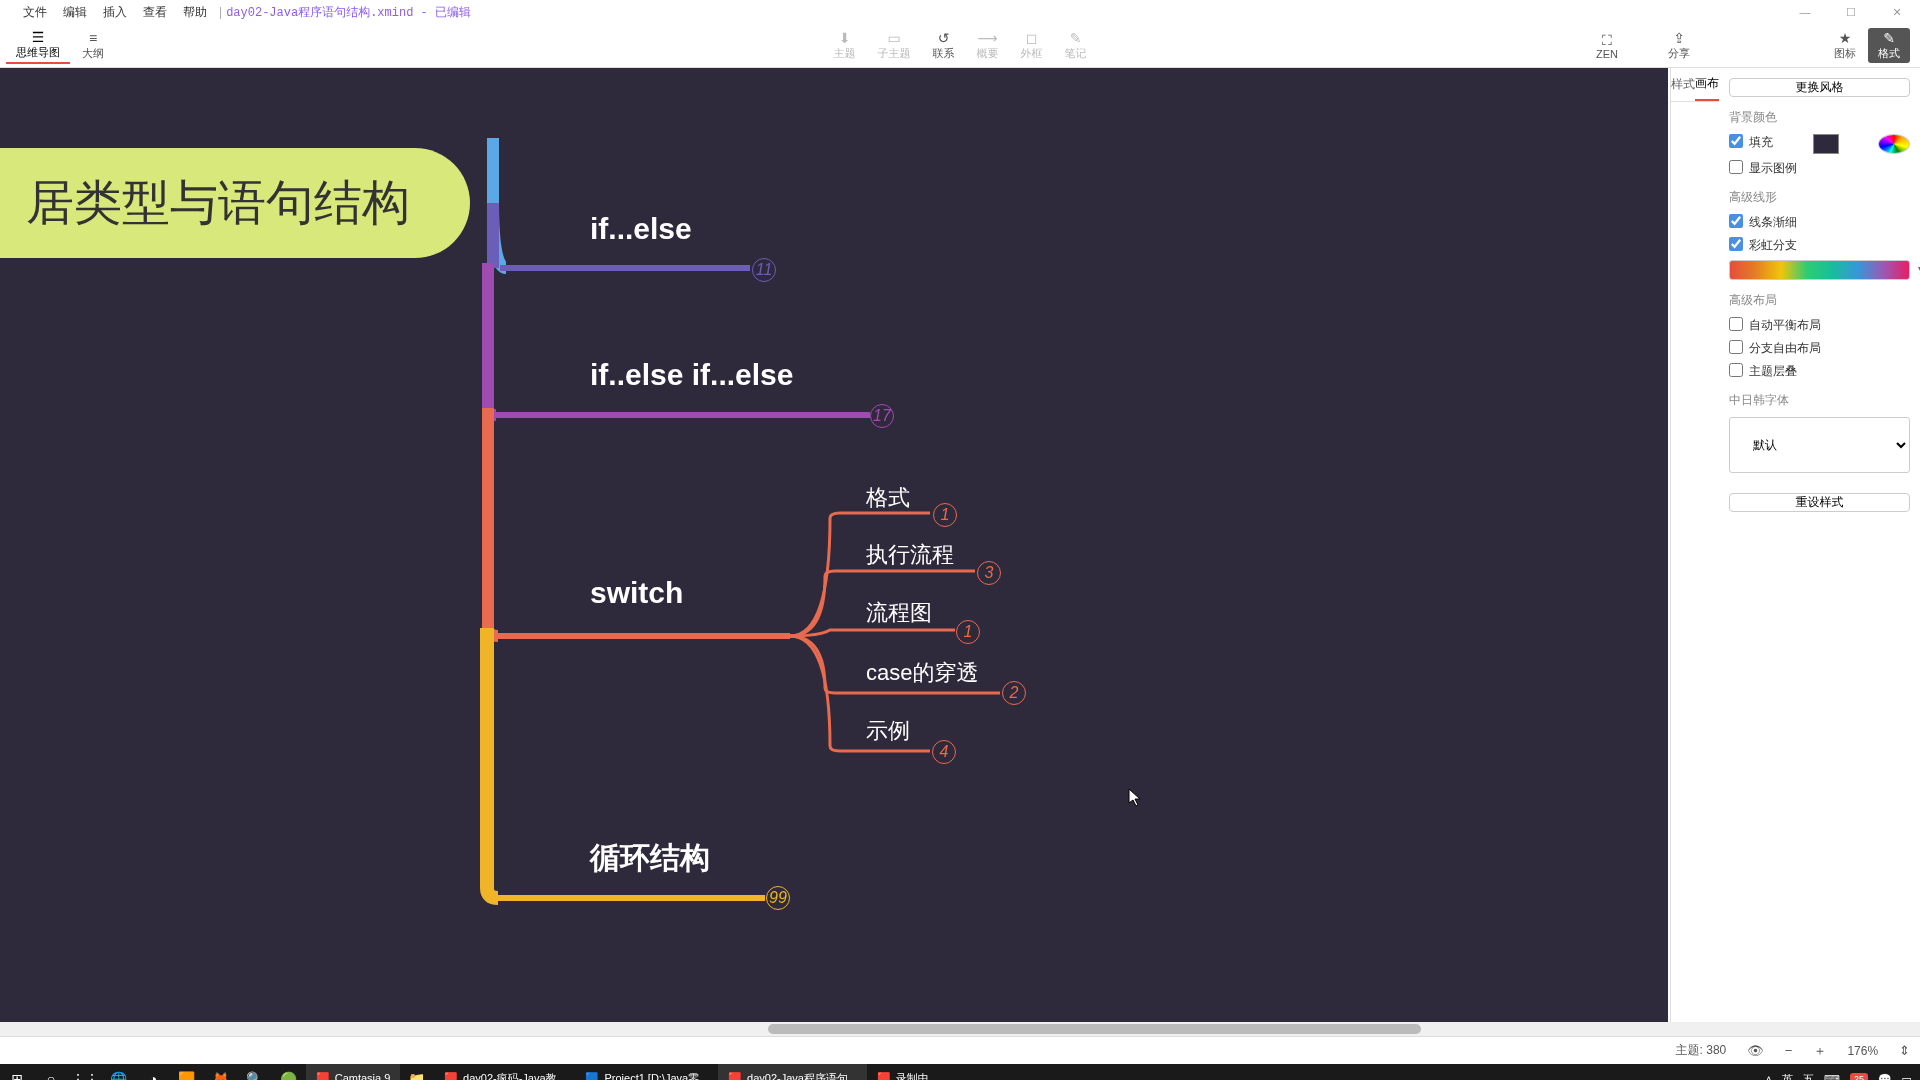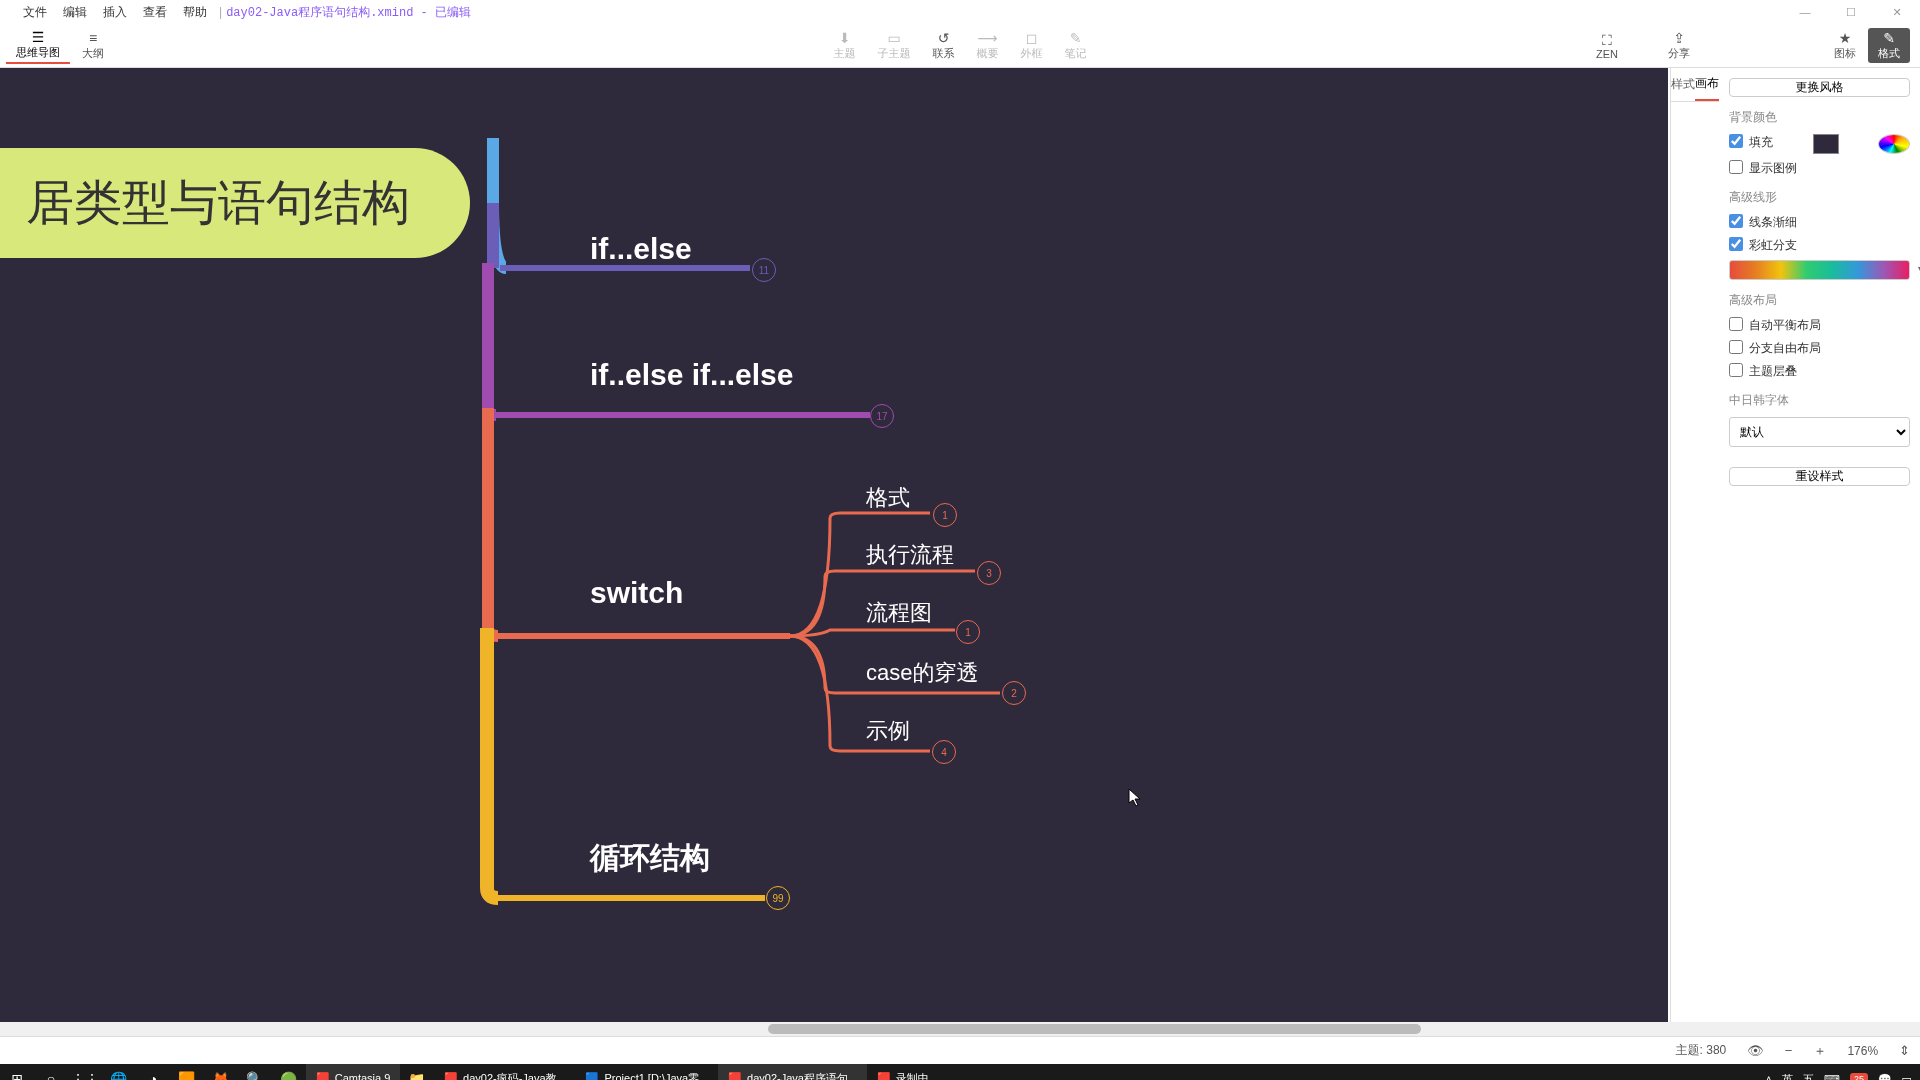--- a/index.html
+++ b/index.html
@@ -31,40 +31,40 @@
 
 
 .central-topic { position: absolute; left: -120px; top: 80px; width: 590px; height: 110px; background: #d8e87b; border-radius: 55px; display: flex; align-items: center; justify-content: flex-end; padding-right: 60px; font-size: 48px; color: #333; font-weight: 400; }
 
 
 .branches { position: absolute; inset: 0; }
 
 
 .node-label { position: absolute; color: #fff; font-weight: bold; font-size: 30px; white-space: nowrap; }
 .sub-label { position: absolute; color: #fff; font-size: 22px; white-space: nowrap; }
-.count-badge { position: absolute; width: 24px; height: 24px; border: 1.5px solid; border-radius: 50%; display: flex; align-items: center; justify-content: center; font-size: 10px; background: #2e2a3b; }
+.count-badge { position: absolute; width: 24px; height: 24px; border: 1.5px solid; border-radius: 50%; display: flex; align-items: center; justify-content: center; font-size: 16px; background: #2e2a3b; font-style: italic; }
 
 
 .side-panel { width: 250px; background: #fff; border-left: 1px solid #ddd; display: flex; flex-direction: row; font-size: 12px; }
 .panel-tabs { display: flex; height: 34px; border-bottom: 1px solid #ddd; }
 .panel-tab { flex: 1; display: flex; align-items: center; justify-content: center; cursor: pointer; color: #666; }
 .panel-tab.active { border-bottom: 2px solid #e74c3c; color: #000; }
 .panel-body { padding: 10px; overflow-y: auto; flex: 1; }
 .theme-preview { width: 100%; height: 150px; background: #2e2a3b; border-radius: 4px; margin-bottom: 10px; position: relative; display: flex; align-items: center; justify-content: center; }
 .preview-central { background: #d8e87b; color: #333; font-size: 8px; padding: 3px 8px; border-radius: 10px; position: absolute; left: 12px; top: 70px; }
 .preview-topic { position: absolute; background: #444; color: #fff; font-size: 7px; padding: 2px 6px; border-radius: 3px; }
 .btn-wide { width: 100%; border: 1px solid #ccc; background: #fff; border-radius: 4px; cursor: pointer; text-align: center; margin-bottom: 12px; font-size: 12px; }
 .section-title { color: #888; font-size: 12px; margin: 12px 0 8px; }
 .check-row { display: flex; gap: 6px; margin: 6px 0; font-size: 12px; color: #333; }
 .check-row input[type=checkbox] { width: 14px; height: 14px; accent-color: #4a90e2; }
 .color-swatch { width: 26px; height: 20px; background: #2e2a3b; border: 1px solid #888; margin-left: auto; }
 .rainbow-picker { width: 32px; height: 20px; border-radius: 50%; background: conic-gradient(red,orange,yellow,green,cyan,blue,magenta,red); margin-left: auto; border: 1px solid #ccc; }
 .gradient-bar { height: 20px; width: 100%; background: linear-gradient(90deg,#e74c3c,#e67e22,#f1c40f,#2ecc71,#1abc9c,#3498db,#9b59b6,#e91e63); border: 1px solid #ccc; border-radius: 3px; margin-top: 6px; position: relative; }
 .gradient-bar::after { content: "▾"; position: absolute; right: -14px; top: 2px; color: #666; font-size: 10px; }
-.select-row select { width: 100%; padding: 6px; border: 1px solid #ccc; border-radius: 3px; background: #fff; font-size: 12px; }
+.select-row select { width: 100%; padding: 19px; border: 1px solid #ccc; border-radius: 3px; background: #fff; font-size: 12px; }
 
 
 .statusbar { height: 28px; background: #fff; border-top: 1px solid #ddd; display: flex; align-items: center; justify-content: flex-end; padding: 0 10px; gap: 21px; font-size: 12px; color: #555; }
 .statusbar .ico { font-size: 13px; }
 .hscroll { height: 14px; background: #f0f0f0; position: relative; }
 .hscroll-thumb { position: absolute; left: 40%; width: 34%; top: 2px; height: 10px; background: #bbb; border-radius: 5px; }
 
 
 .taskbar { height: 30px; background: #1a1a1a; display: flex; align-items: center; color: #fff; font-size: 11px; }
 .taskbar .tb-icon { width: 34px; height: 30px; display: flex; align-items: center; justify-content: center; font-size: 14px; }
@@ -175,21 +175,21 @@
 
         <path d="M790 568 Q830 568 830 450 Q830 445 840 445 L930 445" stroke="#e86a4f" stroke-width="3" fill="none"></path>
         <path d="M790 568 Q825 568 825 508 Q825 503 835 503 L975 503" stroke="#e86a4f" stroke-width="3" fill="none"></path>
         <path d="M790 568 Q820 568 830 562 L955 562" stroke="#e86a4f" stroke-width="3" fill="none"></path>
         <path d="M790 568 Q825 568 825 620 Q825 625 835 625 L1000 625" stroke="#e86a4f" stroke-width="3" fill="none"></path>
         <path d="M790 568 Q830 568 830 678 Q830 683 840 683 L930 683" stroke="#e86a4f" stroke-width="3" fill="none"></path>
 
         <path d="M498 830 L765 830" stroke="#f0b429" stroke-width="6" fill="none"></path>
       </svg>
 
-      <div class="node-label" style="left:590px;top:144px;margin-top:20px;">if...else</div>
+      <div class="node-label" style="left:590px;top:144px;">if...else</div>
       <div class="count-badge" style="left:752px;top:190px;border-color:#6b5eb8;color:#6b5eb8;">11</div>
 
       <div class="node-label" style="left:590px;top:290px;">if..else if...else</div>
       <div class="count-badge" style="left:870px;top:336px;border-color:#a04bb0;color:#a04bb0;">17</div>
 
       <div class="node-label" style="left:590px;top:508px;">switch</div>
 
       <div class="sub-label" style="left:866px;top:415px;">格式</div>
       <div class="count-badge" style="left:933px;top:435px;border-color:#e86a4f;color:#e86a4f;">1</div>
 

